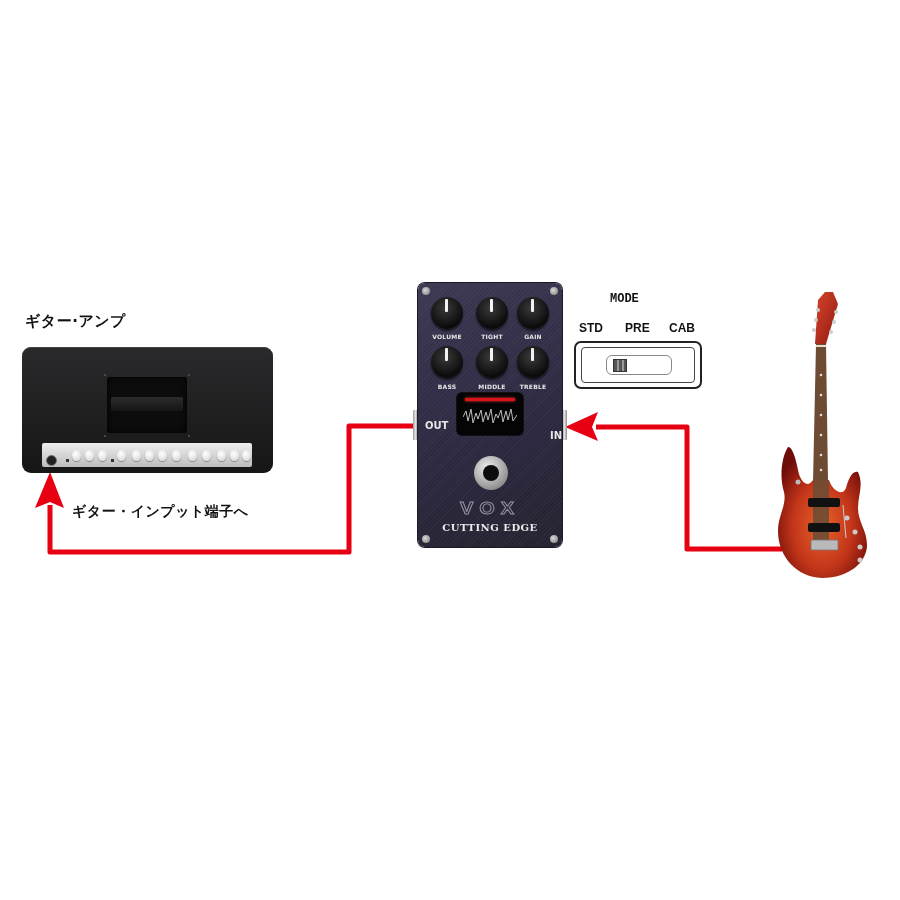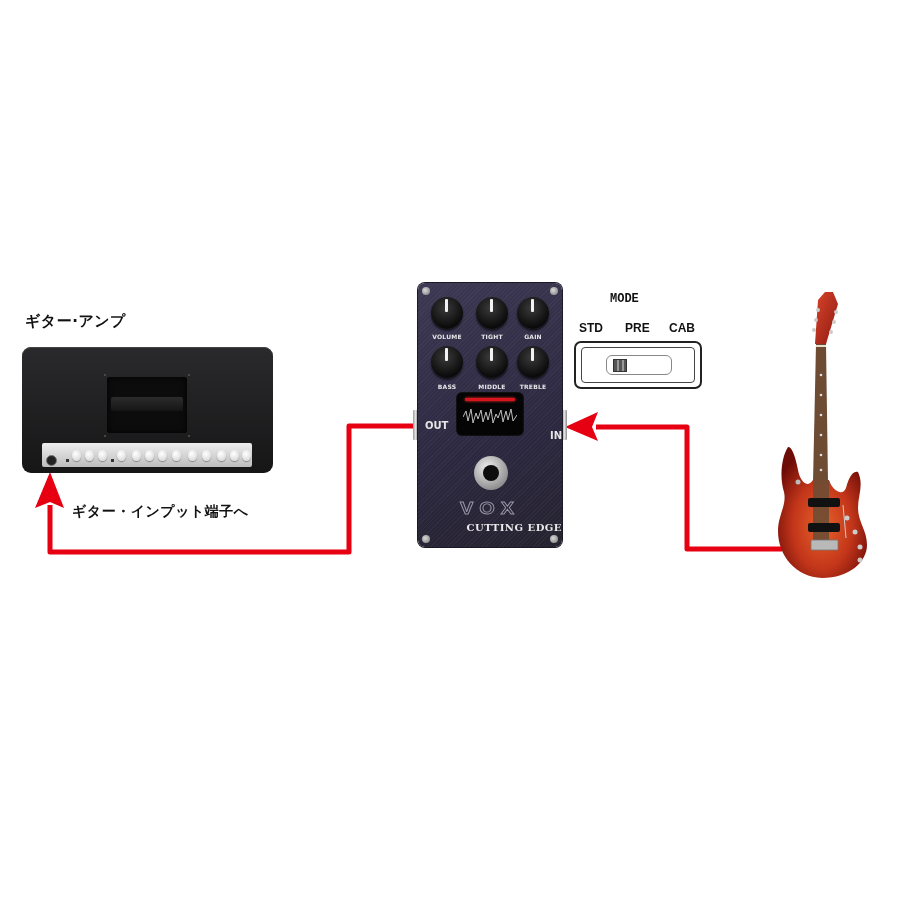--- a/index.html
+++ b/index.html
@@ -38,21 +38,21 @@
           box-shadow: 0 2px 2px rgba(0,0,0,0.6); }
   .knob .pointer { left: 14px; top: 2px; width: 3px; height: 13px; background: #f2f2f2; border-radius: 1px; }
   .knob-label { width: 44px; text-align: center; font-size: 6px; font-weight: bold; color: #e6e6e6; letter-spacing: 0.2px; }
   .jack-label { font-size: 10px; font-weight: bold; color: #e6e6e6; }
   .window { left: 39px; top: 110px; width: 66px; height: 42px; background: #050505; border-radius: 5px;
             box-shadow: 0 0 0 1px #111; }
   .red-bar { left: 8px; top: 5px; width: 50px; height: 3px; background: #d8141c; border-radius: 1px; box-shadow: 0 0 3px #ff3333; }
   .footswitch { left: 56px; top: 173px; width: 34px; height: 34px; border-radius: 50%;
                 background: radial-gradient(circle at 40% 35%, #f0f0f0, #8c8c8c 75%, #555); }
   .footswitch .hole { left: 9px; top: 9px; width: 16px; height: 16px; border-radius: 50%; background: #0d0d0d; }
-  .model-name { left: 0; width: 144px; top: 239px; text-align: right; font-family: "DejaVu Serif", "Liberation Serif", serif;
+  .model-name { left: 0; width: 144px; top: 239px; text-align: center; font-family: "DejaVu Serif", "Liberation Serif", serif;
                 font-size: 10px; font-weight: bold; color: #eaeaea; letter-spacing: 0.5px; }
 
   
   .mode-title { left: 610px; top: 292px; font-size: 12px; font-weight: bold; color: #111; font-family: Liberation Mono, monospace; }
   .mode-opt { top: 321px; font-size: 12px; font-weight: bold; color: #111; font-family: "Liberation Sans", sans-serif; }
   .switch-box { left: 574px; top: 341px; width: 128px; height: 48px; border: 2px solid #222; border-radius: 7px; box-sizing: border-box; background: #fff; }
   .switch-inner { left: 5px; top: 4px; width: 114px; height: 36px; border: 1px solid #444; border-radius: 4px; box-sizing: border-box; }
   .switch-track { left: 24px; top: 7px; width: 66px; height: 20px; border: 1px solid #888; border-radius: 6px; box-sizing: border-box; }
   .switch-slider { left: 6px; top: 3px; width: 14px; height: 13px; background: repeating-linear-gradient(90deg, #555 0 3px, #999 3px 5px); border: 1px solid #333; box-sizing: border-box; }
 </style>

